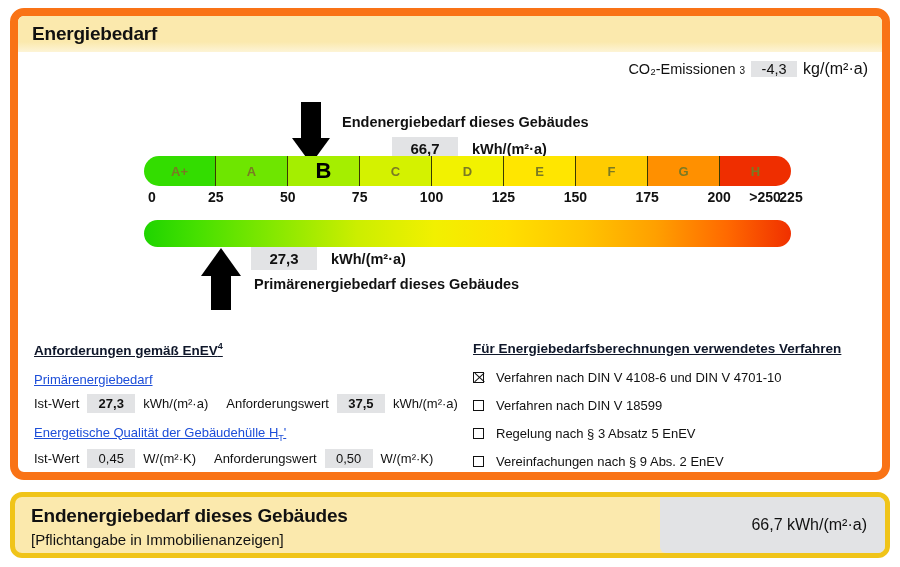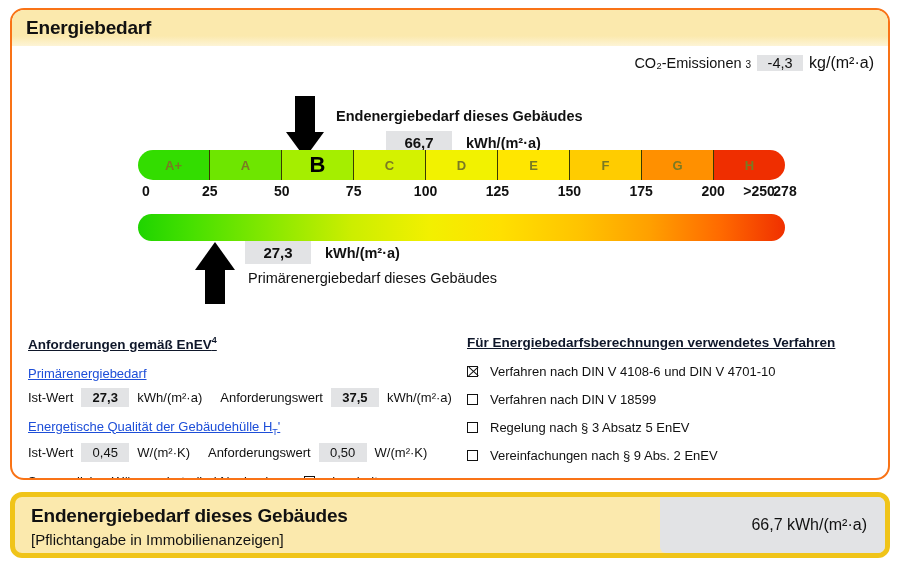--- a/index.html
+++ b/index.html
@@ -16,21 +16,21 @@
     background: #ffffff;
     overflow: hidden;
   }
 
   
   .panel {
     position: absolute;
     left: 10px; top: 8px;
     width: 880px; height: 472px;
     background: #ffffff;
-    border: 2px solid #f97316;
+    border: 8px solid #f97316;
     border-radius: 14px;
     overflow: hidden;
   }
   .panel-header {
     position: absolute;
     left: 0; top: 0;
     width: 100%; height: 36px;
     background: linear-gradient(to bottom, #fbe9ad 0%, #fbe9ad 72%, #fdf4d6 100%);
     display: flex;
     align-items: center;
@@ -215,21 +215,21 @@
   .prim-value-row .unit {
     margin-left: 14px;
     font-size: 14.5px;
     font-weight: bold;
     color: #111;
   }
   .prim-label {
     position: absolute;
     left: 236px; top: 260px;
     font-size: 14.5px;
-    font-weight: normal;
+    font-weight: bold;
     color: #111;
     white-space: nowrap;
   }
 
   
   .col-left {
     position: absolute;
     left: 16px; top: 325px;
     width: 440px;
   }
@@ -411,21 +411,21 @@
       <div class="tick-row" id="tick-row">
           <div class="tick" style="left: 8px;">0</div>
           <div class="tick" style="left: 71.8889px;">25</div>
           <div class="tick" style="left: 143.778px;">50</div>
           <div class="tick" style="left: 215.667px;">75</div>
           <div class="tick" style="left: 287.556px;">100</div>
           <div class="tick" style="left: 359.444px;">125</div>
           <div class="tick" style="left: 431.333px;">150</div>
           <div class="tick" style="left: 503.222px;">175</div>
           <div class="tick" style="left: 575.111px;">200</div>
-          <div class="tick" style="left: 647px;">278</div>
+          <div class="tick" style="left: 647px;">225</div>
           <div class="tick" style="left: 621px;">&gt;250</div>
         </div>
     </div>
 
     <div class="grad-bar"></div>
 
     <div class="up-arrow">
       <div class="head"></div>
       <div class="shaft"></div>
     </div>

